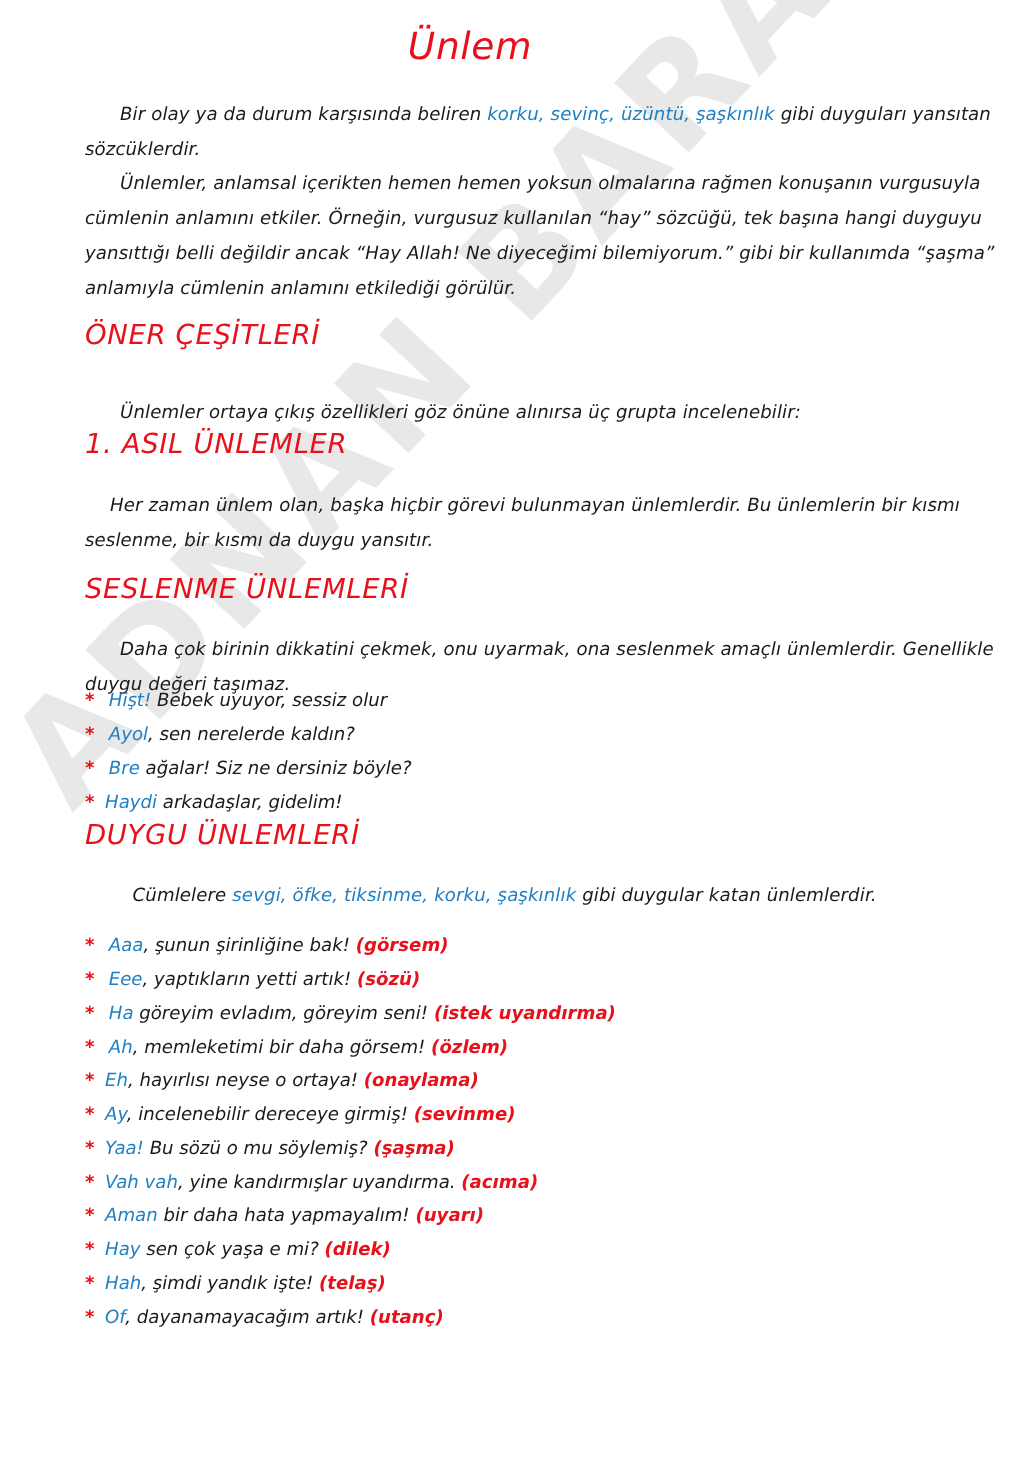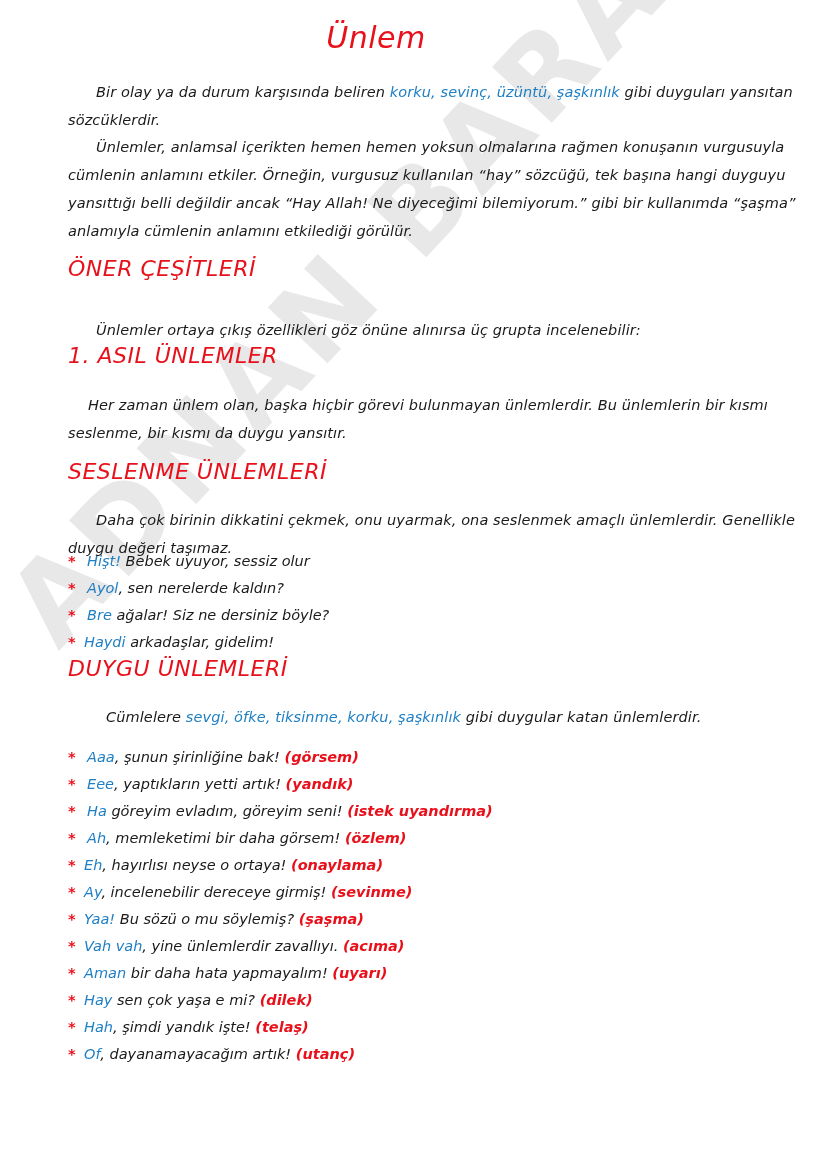--- a/index.html
+++ b/index.html
@@ -82,26 +82,26 @@
     <li><span class="star">*</span><span class="kw">Haydi</span><span> arkadaşlar, gidelim!</span></li>
   </ul>
 
   <div class="heading" style="top:656px">DUYGU  ÜNLEMLERİ</div>
   <div class="para" style="top:691px">
     <span class="indent" style="width:38px"></span><span>Cümlelere </span><span class="blue">sevgi, öfke, tiksinme, korku, şaşkınlık</span><span> gibi duygular katan ünlemlerdir.</span>
   </div>
 
   <ul class="list" style="top:744px">
     <li><span class="star wide">*</span><span class="kw">Aaa</span><span>, şunun şirinliğine bak! </span><span class="emo">(görsem)</span></li>
-    <li><span class="star wide">*</span><span class="kw">Eee</span><span>, yaptıkların yetti artık! </span><span class="emo">(yandık)</span></li>
+    <li><span class="star wide">*</span><span class="kw">Eee</span><span>, yaptıkların yetti artık! </span><span class="emo">(sözü)</span></li>
     <li><span class="star wide">*</span><span class="kw">Ha</span><span> göreyim evladım, göreyim seni! </span><span class="emo">(istek uyandırma)</span></li>
     <li><span class="star wide">*</span><span class="kw">Ah</span><span>, memleketimi bir daha görsem! </span><span class="emo">(özlem)</span></li>
     <li><span class="star">*</span><span class="kw">Eh</span><span>, hayırlısı neyse o ortaya! </span><span class="emo">(onaylama)</span></li>
     <li><span class="star">*</span><span class="kw">Ay</span><span>, incelenebilir dereceye girmiş! </span><span class="emo">(sevinme)</span></li>
     <li><span class="star">*</span><span class="kw">Yaa!</span><span> Bu sözü o mu söylemiş? </span><span class="emo">(şaşma)</span></li>
-    <li><span class="star">*</span><span class="kw">Vah vah</span><span>, yine ünlemlerdir zavallıyı. </span><span class="emo">(acıma)</span></li>
+    <li><span class="star">*</span><span class="kw">Vah vah</span><span>, yine kandırmışlar uyandırma. </span><span class="emo">(acıma)</span></li>
     <li><span class="star">*</span><span class="kw">Aman</span><span> bir daha hata yapmayalım! </span><span class="emo">(uyarı)</span></li>
     <li><span class="star">*</span><span class="kw">Hay</span><span> sen çok yaşa e mi? </span><span class="emo">(dilek)</span></li>
     <li><span class="star">*</span><span class="kw">Hah</span><span>, şimdi yandık işte! </span><span class="emo">(telaş)</span></li>
     <li><span class="star">*</span><span class="kw">Of</span><span>, dayanamayacağım artık! </span><span class="emo">(utanç)</span></li>
   </ul>
 
 </div>
 
 </body></html>

